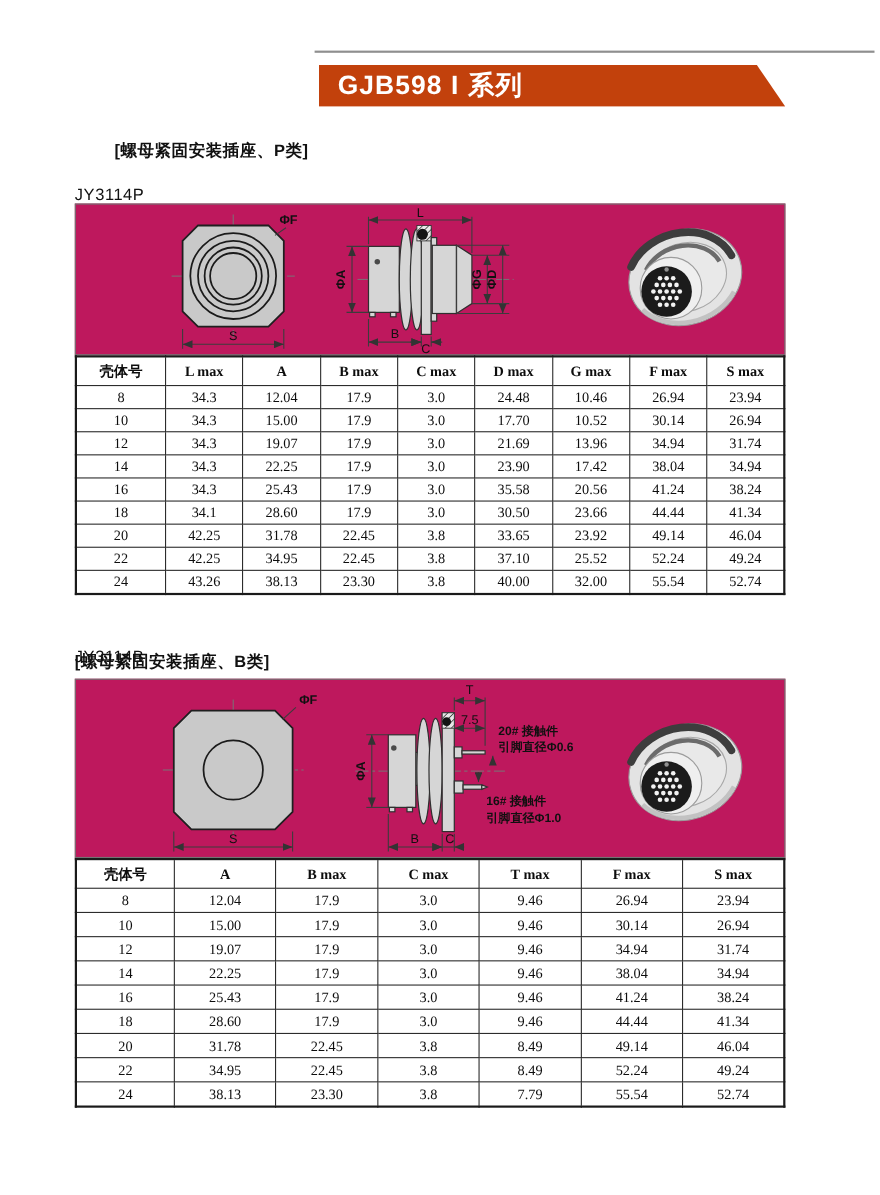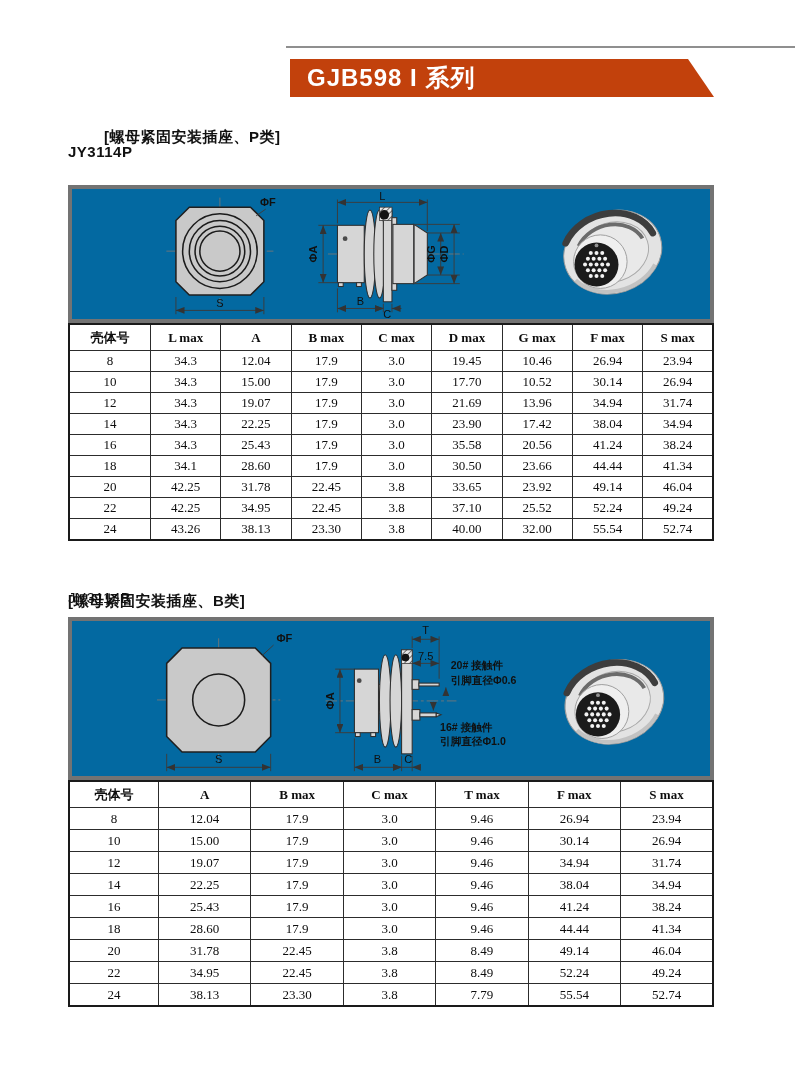--- a/index.html
+++ b/index.html
@@ -10,23 +10,23 @@
   }
   .top-line { position:absolute; left:286px; top:46px; width:509px; height:2px; background:#8f8f8f; }
   .banner {
     position:absolute; left:290px; top:59px; width:424px; height:38px;
     background:#c2410c; color:#fff; font-weight:bold; font-size:24px;
     line-height:38px; padding-left:17px; box-sizing:border-box; letter-spacing:1px;
     clip-path:polygon(0 0, calc(100% - 26px) 0, 100% 100%, 0 100%);
     font-family:"Liberation Sans", sans-serif;
   }
   .section-label { position:absolute; left:68px; font-size:15px; font-weight:600; letter-spacing:0.5px; }
-  #label1 { top:128px;padding-left:36px; } #model1 { top:143px; font-weight:700; }
+  #label1 { top:128px;padding-left:36px; } #model1 { top:169px; font-weight:400; }
   #label2 { top:562px;margin-top:30px; } #model2 { top:589px; font-weight:500; }
-  .draw-box { position:absolute; left:68px; width:646px; border:4px solid #737373; box-sizing:border-box; background:#0369a1; }
+  .draw-box { position:absolute; left:68px; width:646px; border:1px solid #737373; box-sizing:border-box; background:#be185d; }
   #draw1 { top:185px; height:138px; }
   #draw2 { top:617px; height:163px; }
   .draw-box svg { display:block; width:100%; height:100%; }
   table {
     position:absolute; left:68px; width:646px; border-collapse:collapse;
     table-layout:fixed; text-align:center; color:#0d0d0d;
     font-family:"Liberation Serif", serif; font-size:13px;
     border:2px solid #1a1a1a;
     padding-left:28px;
   }
@@ -183,21 +183,21 @@
         <th>S max</th>
       </tr>
     </thead>
     <tbody>
       <tr>
         <td>8</td>
         <td>34.3</td>
         <td>12.04</td>
         <td>17.9</td>
         <td>3.0</td>
-        <td>19.45</td>
+        <td>24.48</td>
         <td>10.46</td>
         <td>26.94</td>
         <td>23.94</td>
       </tr>
       <tr>
         <td>10</td>
         <td>34.3</td>
         <td>15.00</td>
         <td>17.9</td>
         <td>3.0</td>

